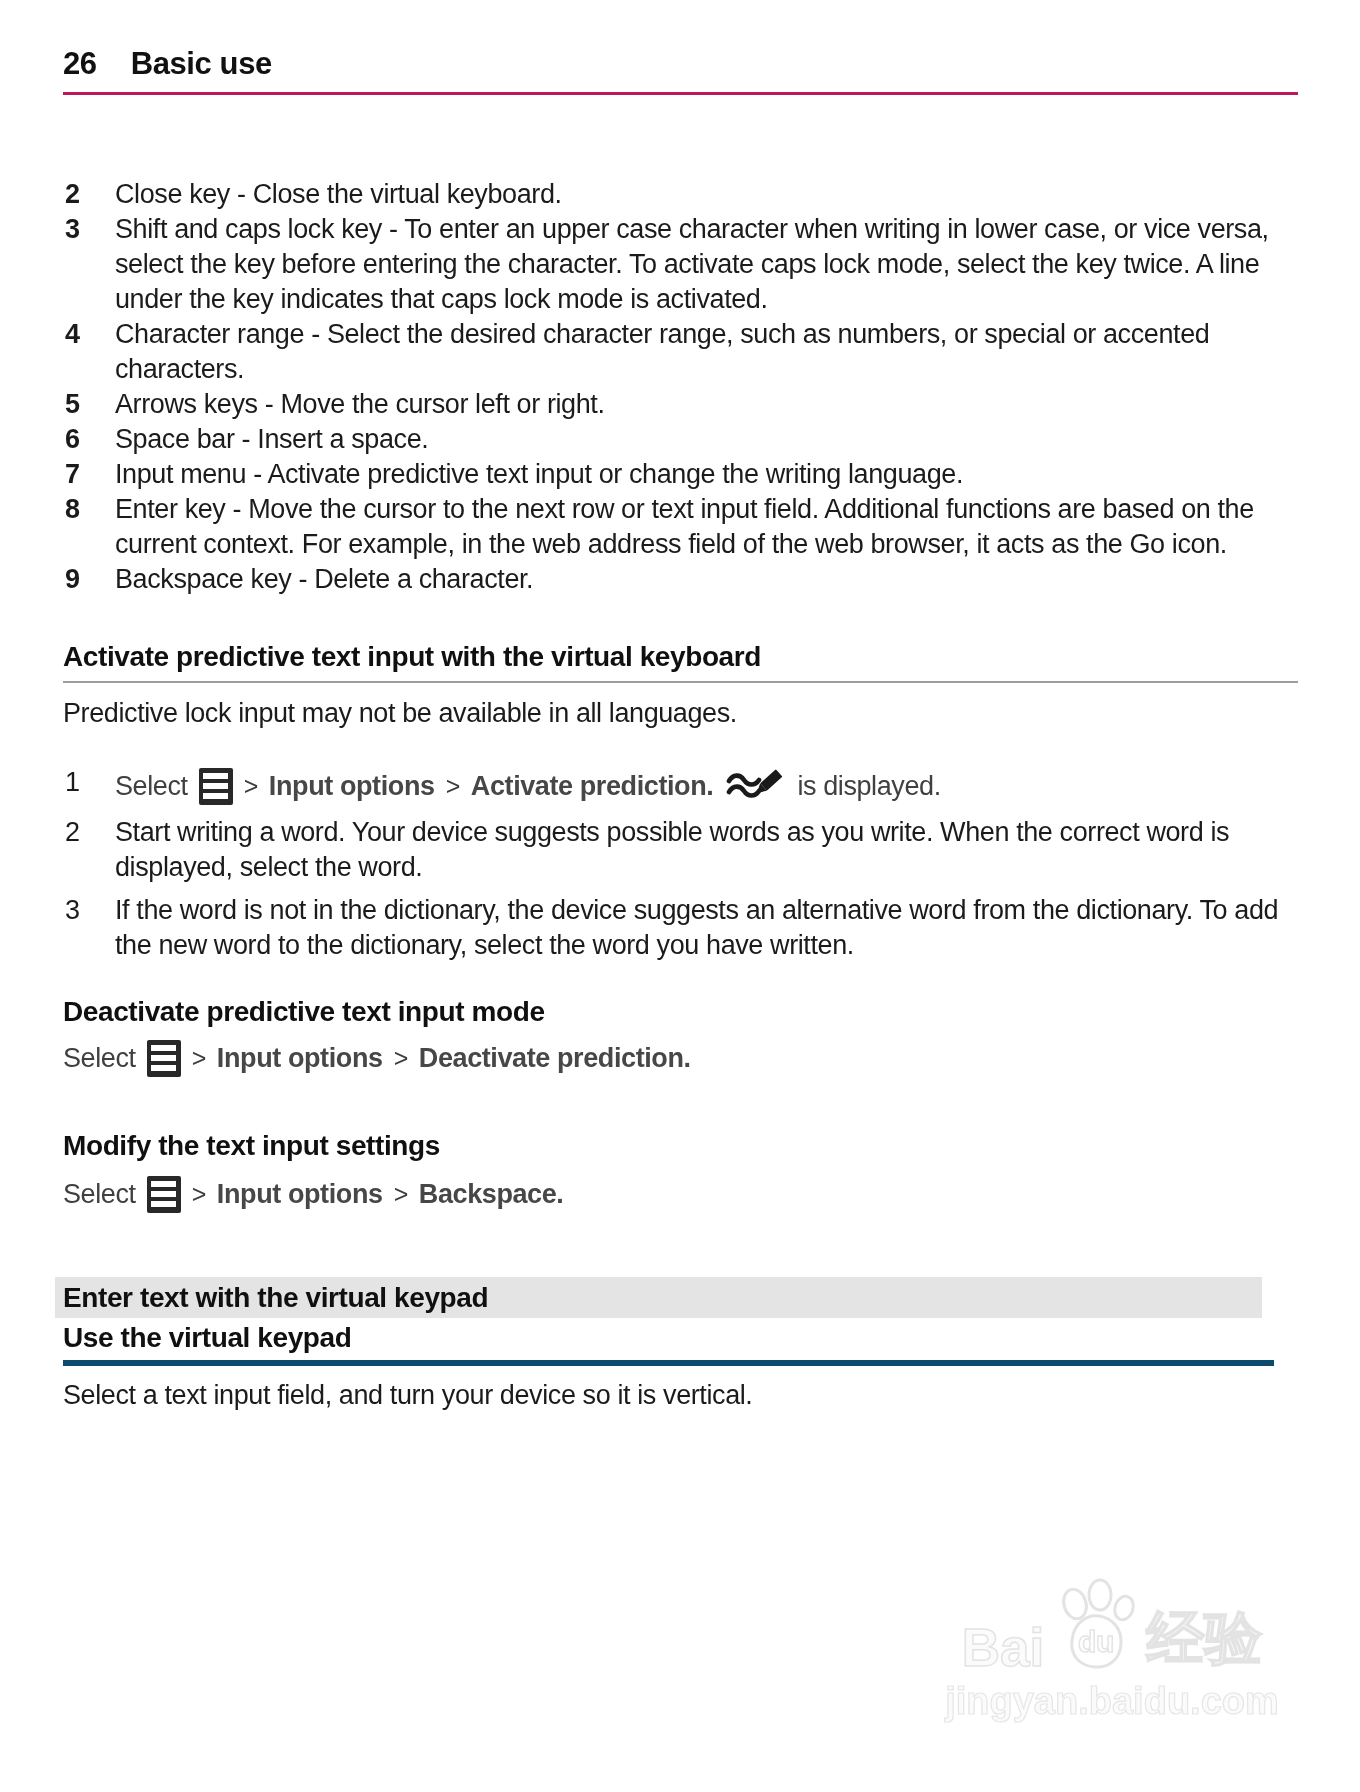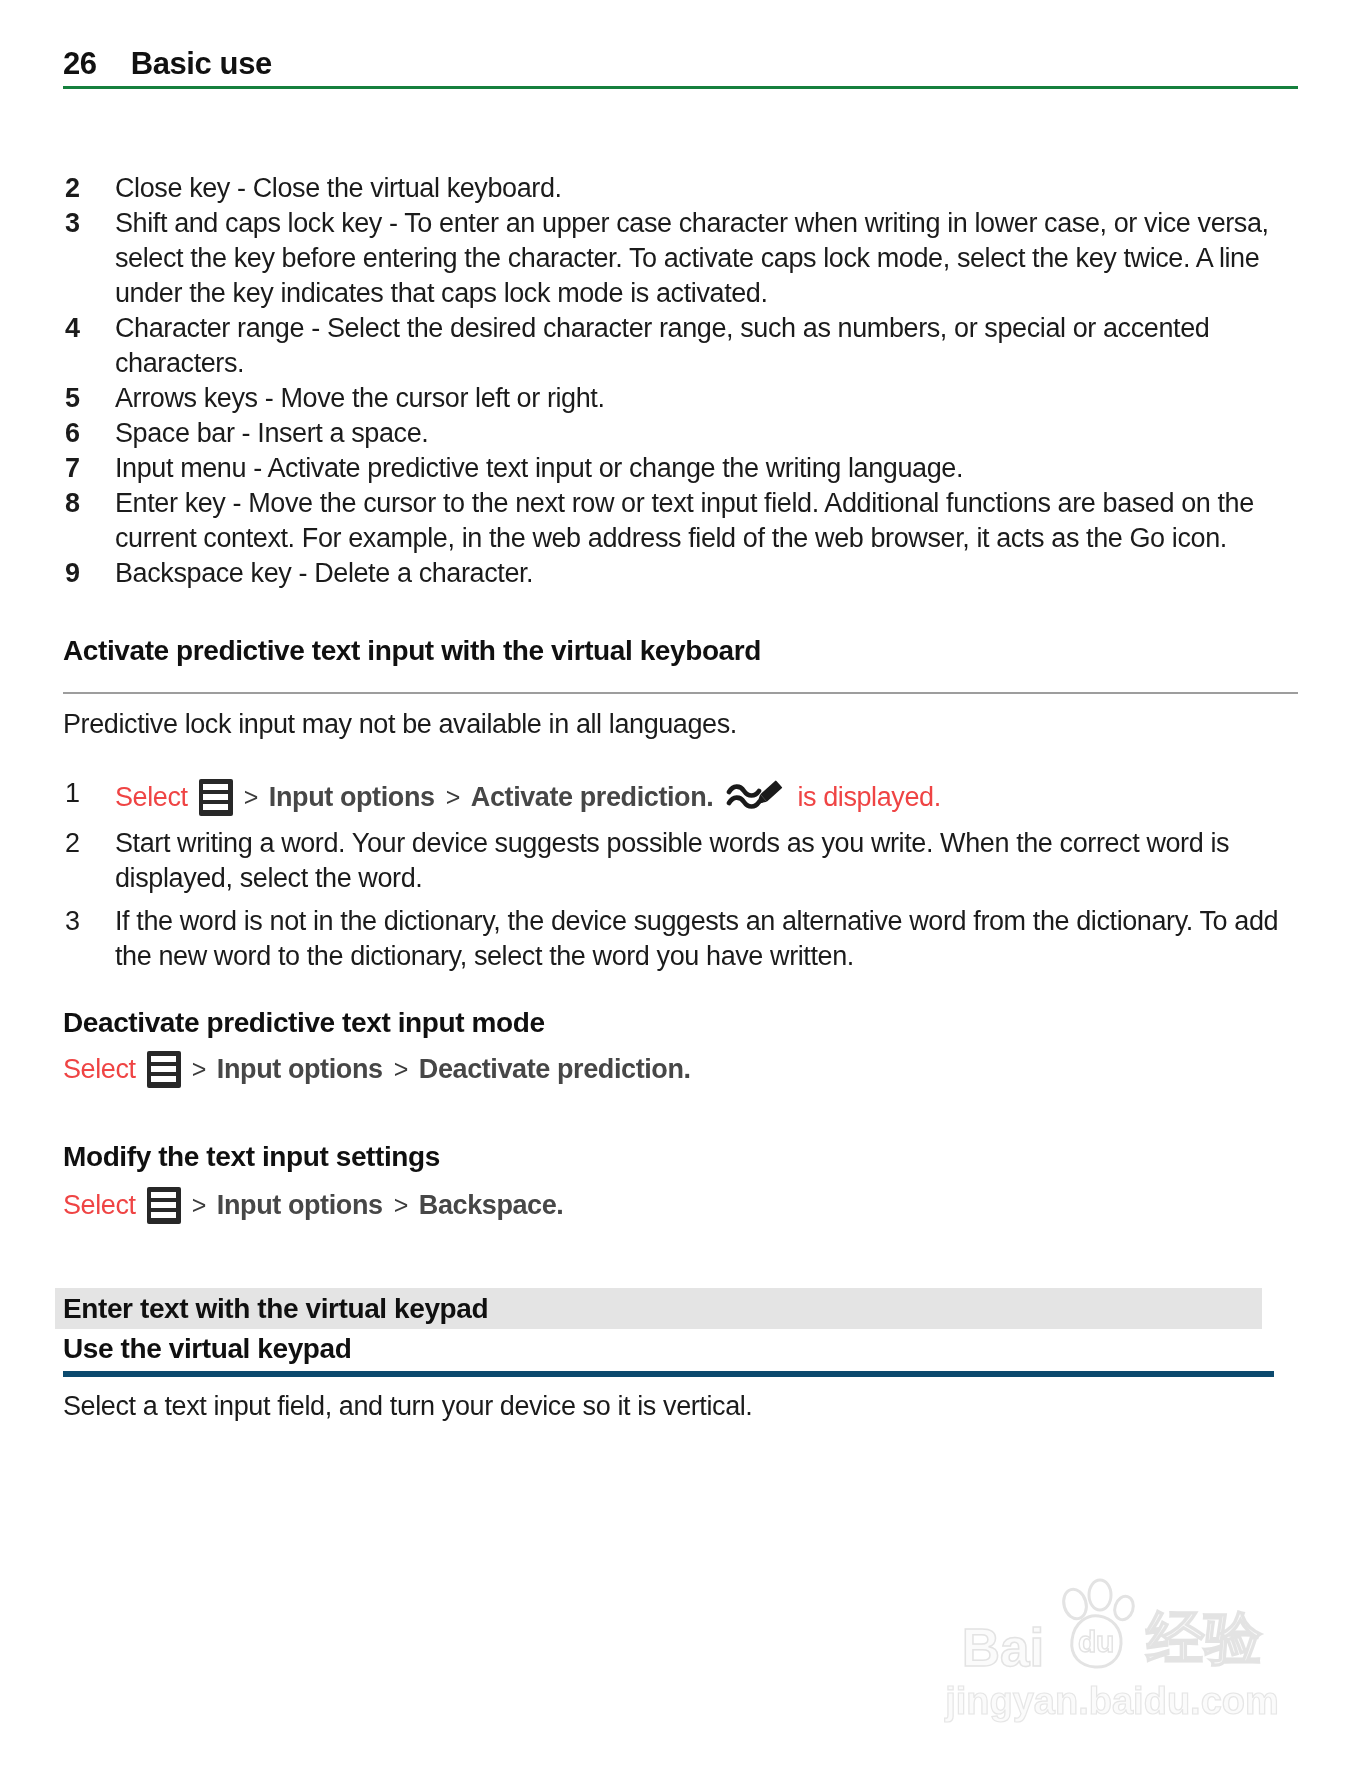--- a/index.html
+++ b/index.html
@@ -8,42 +8,42 @@
     position:relative;
     width:1360px; height:1792px;
     background:#ffffff;
     font-family:"Liberation Sans", sans-serif;
     color:#1b1b1b;
     overflow:hidden;
     letter-spacing:-0.4px;
   }
   .doc-header {
     margin:46px 62px 0 63px;
-    padding-bottom:4px;
-    border-bottom:3px solid #15803d;
+    padding-bottom:10px;
+    border-bottom:3px solid #be185d;
     display:flex; gap:34px;
     font-size:31px; font-weight:700; color:#111;
   }
   .content { margin:0 62px 0 63px; font-size:27px; line-height:35px; }
 
   .klist { margin-top:82px; }
   .klist .item { position:relative; padding-left:52px; }
   .klist .num { position:absolute; left:2px; top:0; font-weight:700; }
 
   .h2 { font-size:28px; font-weight:700; color:#101010; line-height:30px; }
-  .h2.ruled { border-bottom:2px solid #9d9d9d; padding-bottom:26px; }
+  .h2.ruled { border-bottom:2px solid #9d9d9d; padding-bottom:9px; }
   .sec-activate .h2 { margin-top:45px; }
   .intro { margin-top:13px; }
 
   .steps { margin-top:34px; }
   .steps .item { position:relative; padding-left:52px; margin-bottom:8px; }
   .steps .num { position:absolute; left:2px; top:0; font-weight:400; }
 
   .select-line { display:flex; align-items:center; gap:11px; height:42px; white-space:nowrap; }
-  .select-line .plain { color:#ef4444; }
+  .select-line .plain { color:#404040; }
   .cmd { font-weight:700; color:#474747; }
   .gt { color:#3c3c3c; font-size:25px; }
 
   .menu-icon {
     display:inline-flex; flex-direction:column; justify-content:center; align-items:center;
     gap:4px; width:34px; height:37px; background:#282828; border-radius:2px; flex:0 0 auto;
   }
   .menu-icon i { display:block; width:25px; height:6px; background:#ffffff; }
 
   .pred-icon { flex:0 0 auto; margin:0 2px; }

